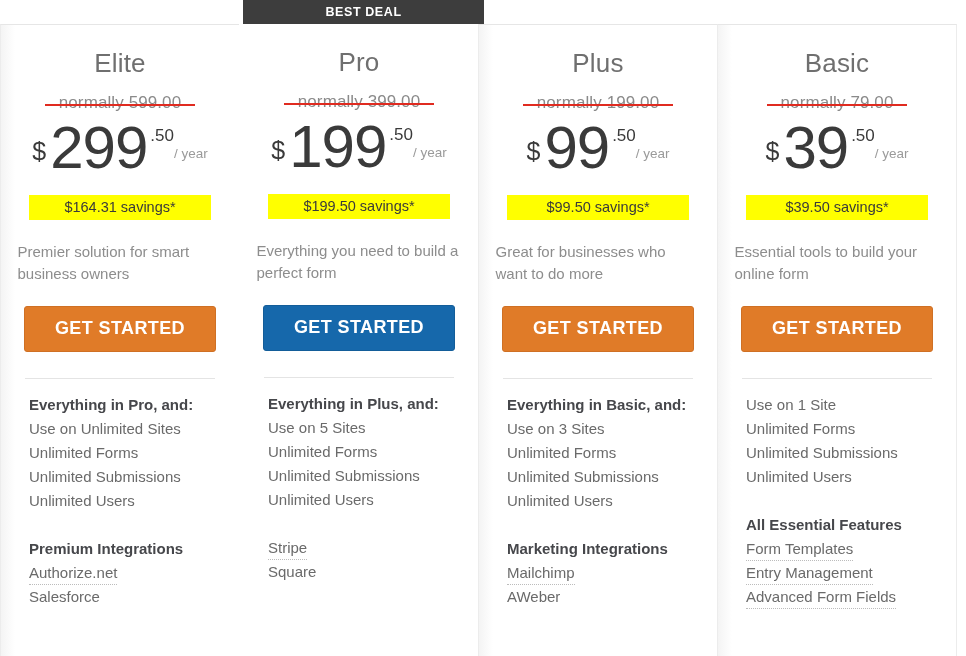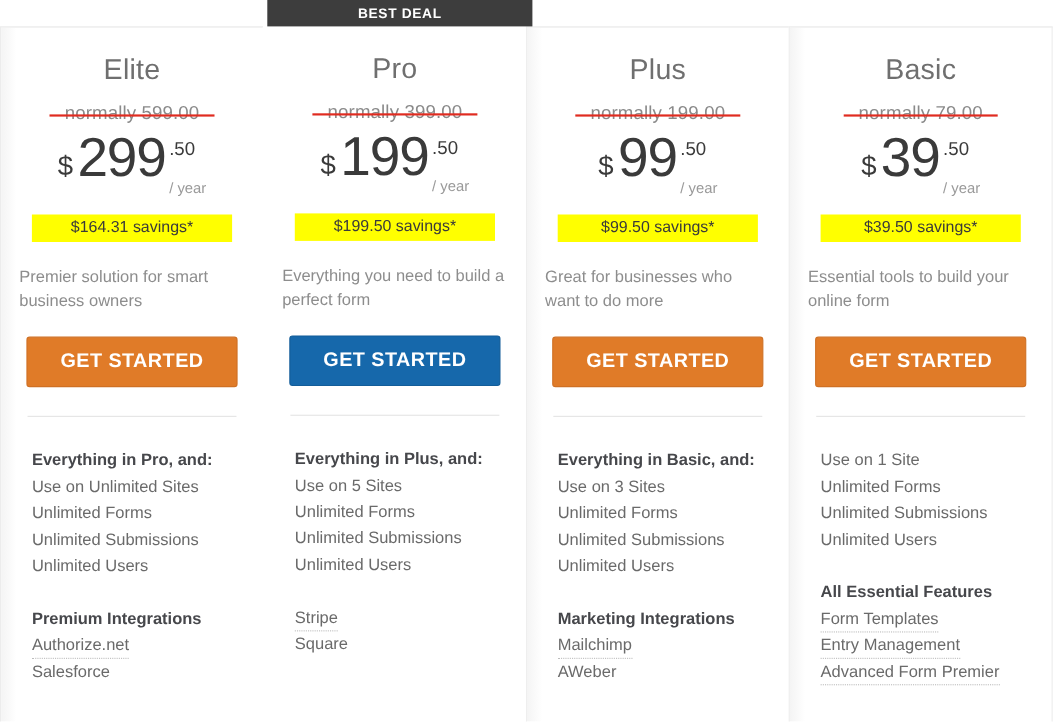--- a/index.html
+++ b/index.html
@@ -138,30 +138,29 @@
   }
   .price-currency {
     font-size: 25px;
     color: #3a3a3a;
     line-height: 1;
     margin-top: 20px;
     margin-right: 4px;
     font-weight: normal;
   }
   .price-main {
-    font-size: 50px;
+    font-size: 60px;
     color: #3a3a3a;
     line-height: .98;
     font-weight: normal;
     letter-spacing: -1px;
     text-align: center;
   }
   .price-right {
     display: flex;
-    flex-direction: column;
     align-items: flex-start;
     margin-left: 3px;
     margin-top: 8px;
   }
   .price-cents {
     font-size: 17px;
     color: #3a3a3a;
     line-height: 1;
   }
   .price-period {
@@ -227,21 +226,21 @@
   
   .card-divider {
     margin: 26px auto 0 auto;
     width: 190px;
     height: 1px;
     background: #e4e4e4;
   }
 
   
   .features {
-    margin-top: 28px;
+    margin-top: 14px;
     padding-left: 12px;
   }
   .feature-heading {
     font-size: 15px;
     font-weight: bold;
     color: #46474b;
     line-height: 24px;
     white-space: nowrap;
   }
   .feature-item {
@@ -379,19 +378,19 @@
           <div class="card-divider"></div>
           <div class="features">
             <div class="feature-item">Use on 1 Site</div>
             <div class="feature-item">Unlimited Forms</div>
             <div class="feature-item">Unlimited Submissions</div>
             <div class="feature-item">Unlimited Users</div>
             <div class="feature-gap"></div>
             <div class="feature-heading">All Essential Features</div>
             <div class="feature-row"><span class="feature-item tip">Form Templates</span></div>
             <div class="feature-row"><span class="feature-item tip">Entry Management</span></div>
-            <div class="feature-row"><span class="feature-item tip">Advanced Form Premier</span></div>
+            <div class="feature-row"><span class="feature-item tip">Advanced Form Fields</span></div>
           </div>
         </div>
       </div>
     </div>
 
 </div>
 
 </body></html>

